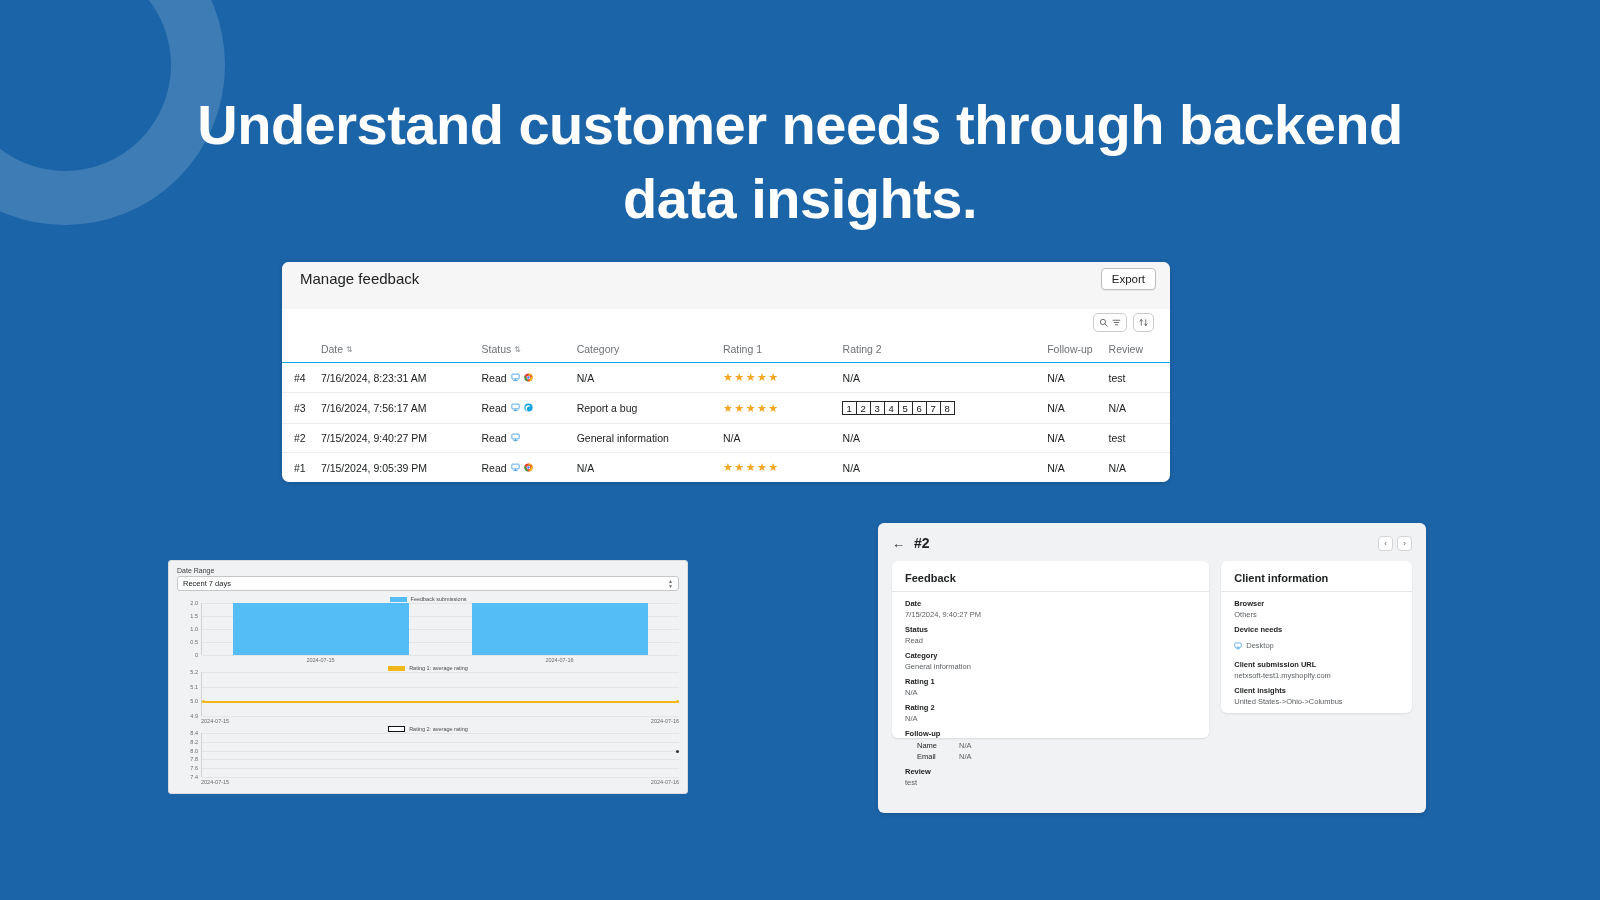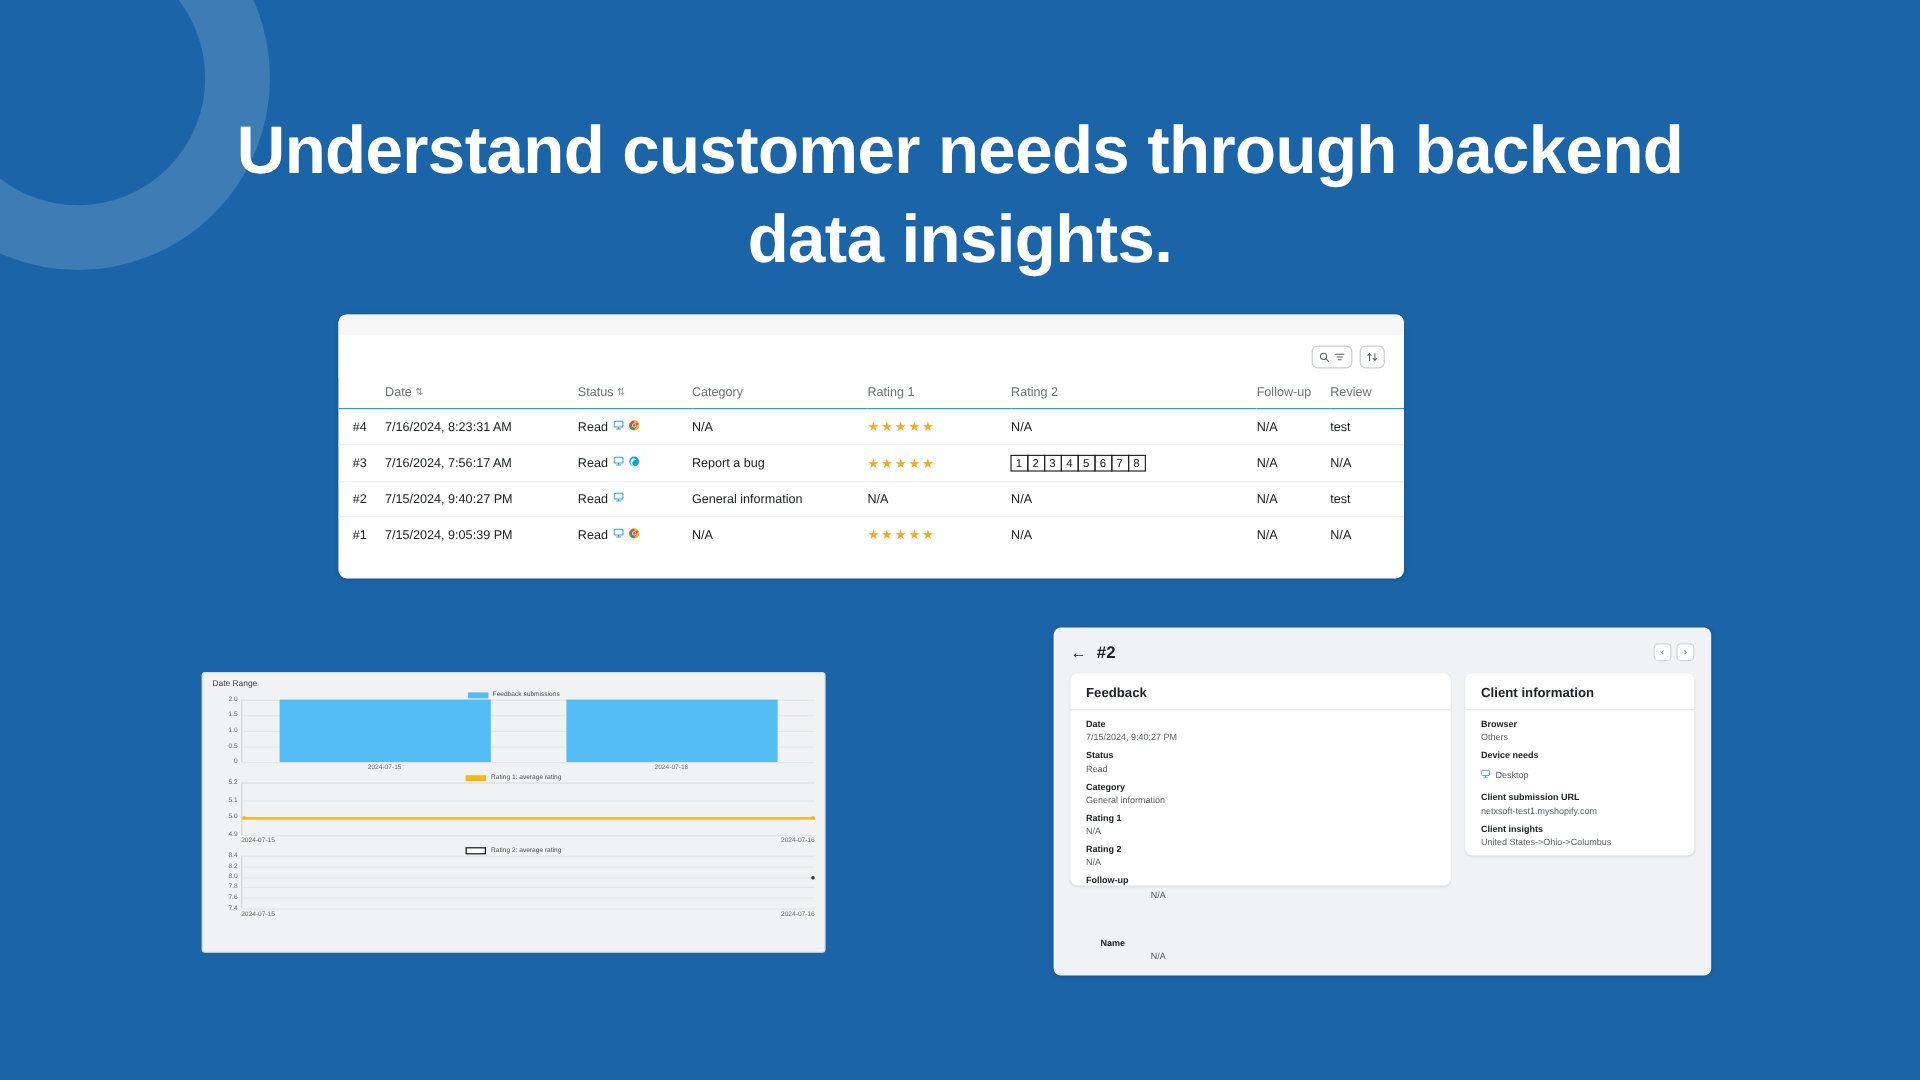--- a/index.html
+++ b/index.html
@@ -219,32 +219,36 @@
   }
   .panel.feedback { width: 330px; height: 177px; }
   .panel.client   { width: 198px; height: 152px; }
   .panel h3 { font-size: 11px; color: #202223; margin-bottom: 7px; }
   .panel .divider { height: 1px; background: #e6e6e6; margin: 0 -13px 7px; }
   .fld-label { font-size: 7.5px; font-weight: bold; color: #202223; margin-top: 6px; }
   .fld-value { font-size: 7.5px; color: #5b5f62; margin-top: 2px; }
   .fld-label:first-of-type { margin-top: 0; }
   .subfields { margin-top: 3px; }
   .subrow { display: flex; gap: 12px; font-size: 7.5px; margin-left: 12px; margin-top: 2px; }
-  .subrow .k { font-weight: bold; color: #202223; width: 30px; margin-top: 40px; }
+  .subrow .k { font-weight: normal; color: #202223; width: 30px; }
   .subrow .v { color: #5b5f62; }
   .device-row { display: flex; align-items: center; gap: 4px; margin-top: 2px; }
 </style>
 </head>
 <body>
 
 <div class="deco-ring"></div>
 
 <h1 class="headline">Understand customer needs through backend data insights.</h1>
 
 <div class="table-card">
+  <div class="tc-header">
+    <span class="tc-title">Manage feedback</span>
+    <button class="export-btn">Export</button>
+  </div>
   <div class="tc-subbar"></div>
   <div class="tc-toolbar">
     <div class="pill">
       <span>
         <svg width="9" height="9" viewBox="0 0 16 16">
             <circle cx="7" cy="7" r="4.6" fill="none" stroke="#5c5f62" stroke-width="1.6"></circle>
             <line x1="10.4" y1="10.4" x2="14.4" y2="14.4" stroke="#5c5f62" stroke-width="1.6" stroke-linecap="round"></line>
           </svg>
       </span>
       <span>
@@ -387,20 +391,24 @@
           <td class="col-r2"><span>N/A</span></td>
           <td class="col-fu">N/A</td>
           <td class="col-rev">N/A</td>
         </tr>
       </tbody>
   </table>
 </div>
 
 <div class="chart-card">
   <div class="dr-label">Date Range</div>
+  <div class="dr-select">
+    <span>Recent 7 days</span>
+    <span style="font-size:5px;line-height:1;color:#6a6a6a;">▲<br>▼</span>
+  </div>
   <div id="charts">
       <div class="mini-chart">
         <div class="legend">
           <span class="swatch" style="background:#54bdf5"></span>
           <span>Feedback submissions</span>
         </div>
         <div class="plot" style="height:52px">
           <span class="yticks" style="left:-24px">
             <span class="ytick" style="top:0%">2.0</span>
             <span class="ytick" style="top:25%">1.5</span>

